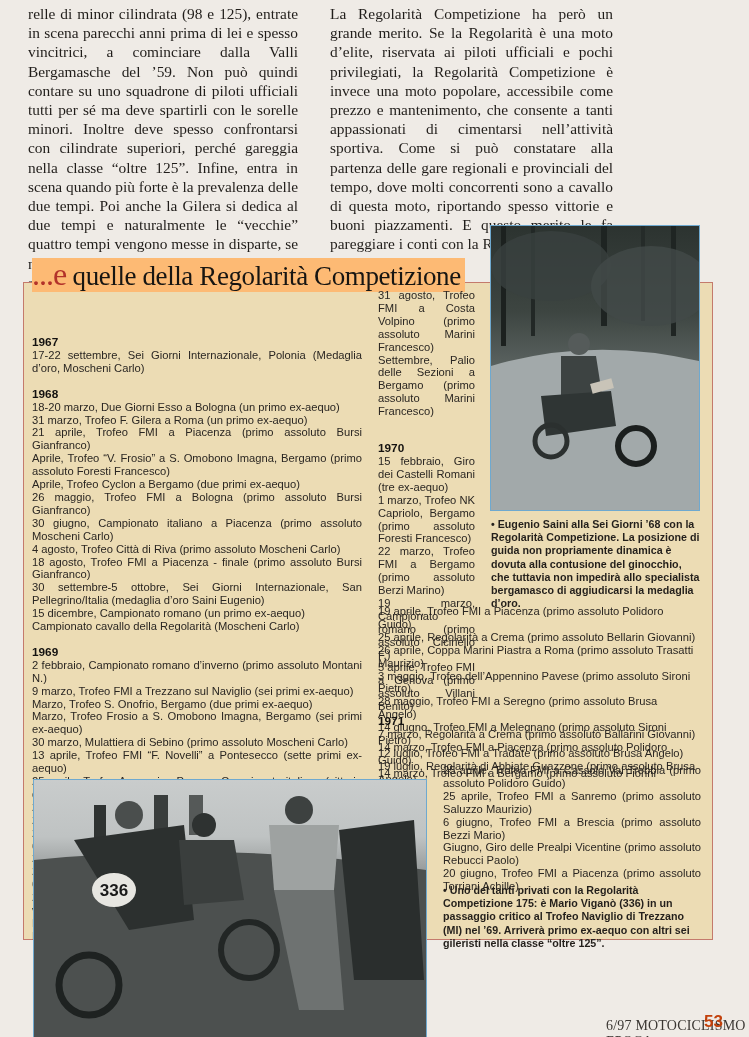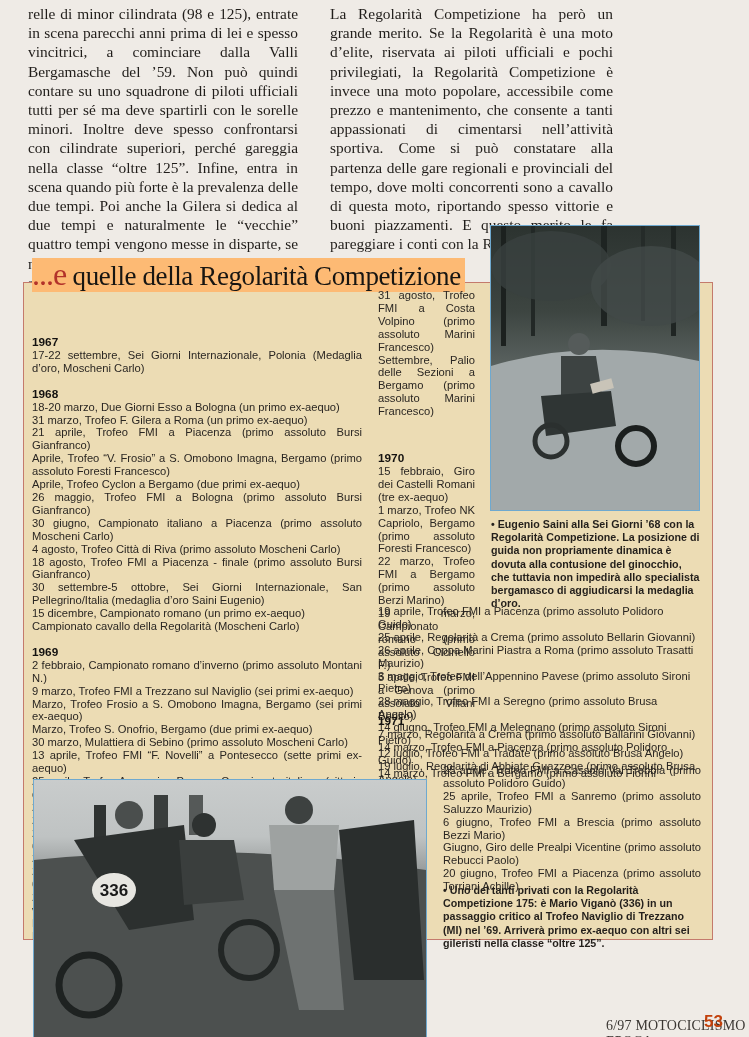--- a/index.html
+++ b/index.html
@@ -114,40 +114,40 @@
         <p class="ev">30 settembre-5 ottobre, Sei Giorni Internazionale, San Pellegrino/Italia (medaglia d’oro Saini Eugenio)</p>
         <p class="ev">15 dicembre, Campionato romano (un primo ex-aequo)</p>
         <p class="ev">Campionato cavallo della Regolarità (Moscheni Carlo)</p>
       </div>
   </div>
   <div class="yr-block">
     <p class="yr">1969</p>
     <div>
         <p class="ev">2 febbraio, Campionato romano d’inverno (primo assoluto Montani N.)</p>
         <p class="ev">9 marzo, Trofeo FMI a Trezzano sul Naviglio (sei primi ex-aequo)</p>
+        <p class="ev">Marzo, Trofeo S. Onofrio, Bergamo (due primi ex-aequo)</p>
         <p class="ev">Marzo, Trofeo Frosio a S. Omobono Imagna, Bergamo (sei primi ex-aequo)</p>
-        <p class="ev">Marzo, Trofeo S. Onofrio, Bergamo (due primi ex-aequo)</p>
         <p class="ev">30 marzo, Mulattiera di Sebino (primo assoluto Moscheni Carlo)</p>
         <p class="ev">13 aprile, Trofeo FMI “F. Novelli” a Pontesecco (sette primi ex-aequo)</p>
         <p class="ev">25 aprile, Trofeo Appennino Pavese, Campionato italiano (vittoria di squadra)</p>
         <p class="ev">25 aprile, Motogiro dei Monti Prenestinesi (quattro primi ex-aequo)</p>
         <p class="ev">25 maggio, Trofeo FMI a Vigevano (un primo ex-aequo)</p>
         <p class="ev">2 giugno, Trofeo FMI a Brescia (primo assoluto Pedrali Mario)</p>
         <p class="ev">6-7 giugno, Valli Bergamasche (medaglia d’oro Foresti Francesco)</p>
         <p class="ev">22 giugno, Roma-L’Aquila-Roma (un primo ex-aequo)</p>
         <p class="ev">29 giugno, Trofeo “R. Villa” a Roma (un primo ex-aequo)</p>
         <p class="ev">6 luglio, Trofeo FMI “Otto Euganeo” a Este (due primi ex-aequo)</p>
         <p class="ev">20 luglio, Circuito del Bianco Cortese (quattro primi ex-aequo e vittoria di squadra)</p>
         <p class="ev">Luglio, Trofeo Cyclon a Nembro, Bergamo (primo assoluto Foresti Francesco)</p>
       </div>
   </div>
 </div>
 
 <div id="list-b" class="sans">
-  <div class="yr-block" style="margin-bottom:34px">
+  <div class="yr-block" style="margin-bottom:24px">
     <div>
         <p class="ev">31 agosto, Trofeo FMI a Costa Volpino (primo assoluto Marini Francesco)</p>
         <p class="ev">Settembre, Palio delle Sezioni a Bergamo (primo assoluto Marini Francesco)</p>
       </div>
   </div>
   <div>
     <p class="yr">1970</p>
     <div>
         <p class="ev">15 febbraio, Giro dei Castelli Romani (tre ex-aequo)</p>
         <p class="ev">1 marzo, Trofeo NK Capriolo, Bergamo (primo assoluto Foresti Francesco)</p>

